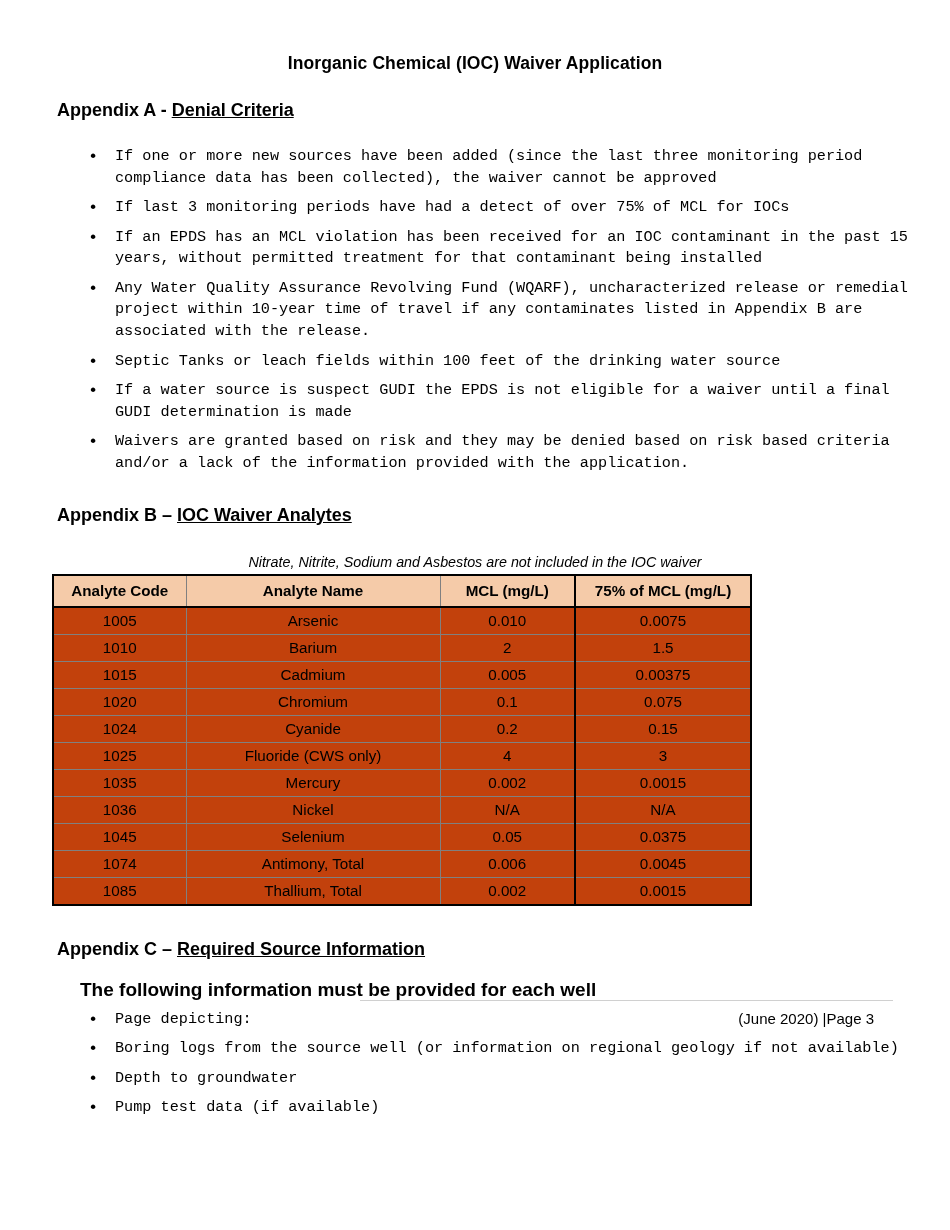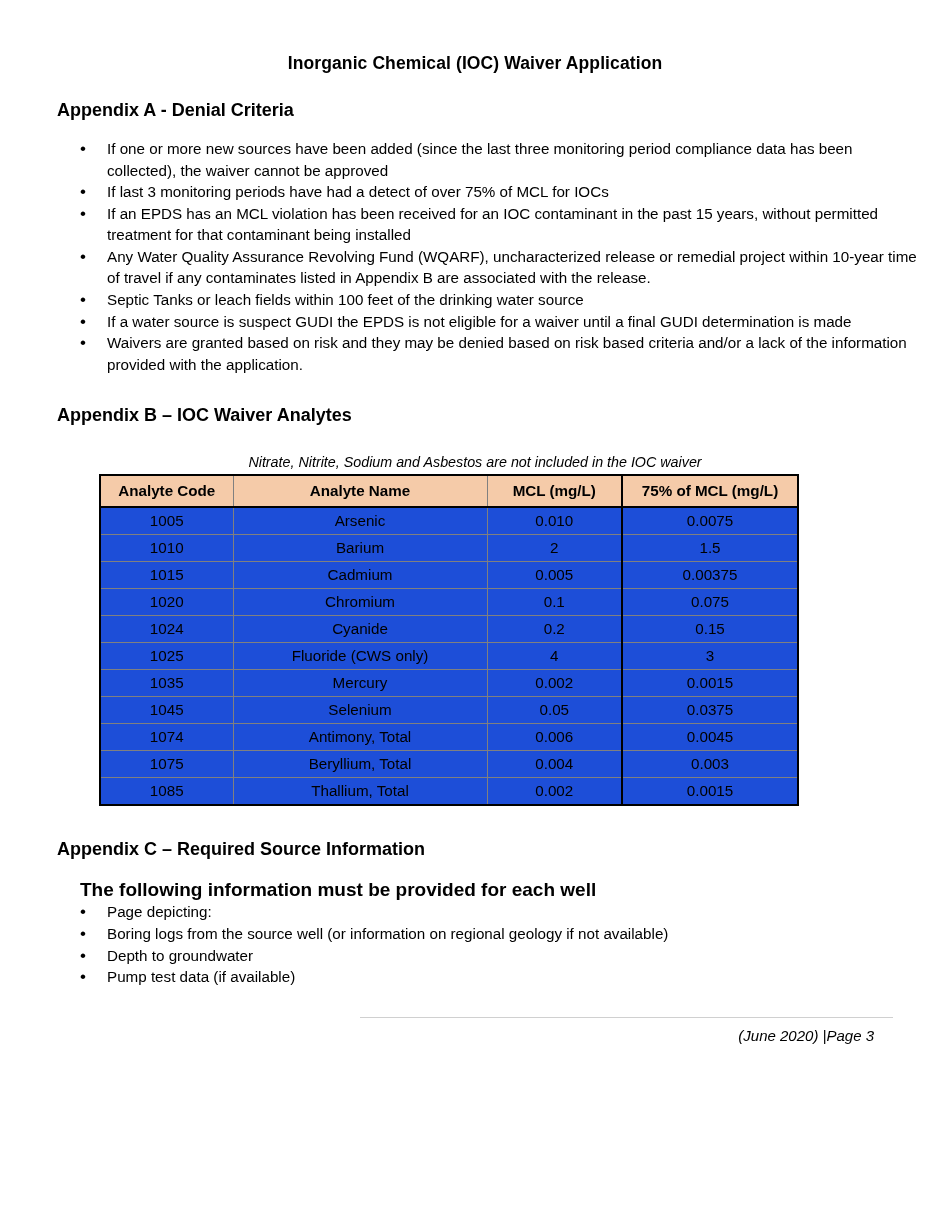--- a/index.html
+++ b/index.html
@@ -34,39 +34,40 @@
   }
 
   
   .appendix-heading {
     font-size: 18px;
     font-weight: bold;
     margin: 0;
     padding-left: 57px;
   }
   .appendix-heading .plain { text-decoration: none; }
-  .appendix-heading .underl { }
+  .appendix-heading .underl { text-decoration: underline; }
 
   #appendix-a-heading { padding-top: 26px; }
   #appendix-b-heading { padding-top: 0; }
   #appendix-c-heading { padding-top: 0; }
 
   
   ul.bullets {
     list-style: none;
     margin: 0;
     padding: 0;
   }
   ul.bullets > li {
     position: relative;
     padding-left: 107px;
     padding-right: 28px;
     font-size: 15.2px;
     line-height: 1.42;
-    margin: 0;
+    margin: 8px;
+    font-family: Liberation Mono, monospace;
   }
   ul.bullets > li::before {
     content: "\2022";
     position: absolute;
     left: 80px;
     top: -1px;
     font-size: 17px;
     line-height: 1.42;
   }
 
@@ -100,21 +101,21 @@
     font-size: 14.3px;
     text-align: center;
     width: 698px;
     margin-left: 126px;
     padding-bottom: 4px;
   }
 
   
   .analyte-table {
     border-collapse: collapse;
-    margin-left: 99px;
+    margin-left: 52px;
     width: 698px;
     table-layout: fixed;
   }
   .analyte-table col.c-code { width: 133px; }
   .analyte-table col.c-name { width: 254px; }
   .analyte-table col.c-mcl  { width: 135px; }
   .analyte-table col.c-75   { width: 176px; }
 
   .analyte-table th,
   .analyte-table td {
@@ -128,21 +129,21 @@
   }
   .analyte-table thead th {
     background: #F5CBA9;
     font-weight: bold;
     padding-top: 6px;
     padding-bottom: 7px;
     border-top: 2px solid #000000;
     border-bottom: 2px solid #000000;
   }
   .analyte-table tbody td {
-    background: #1d4ed8;
+    background: #c2410c;
   }
   
   .analyte-table th:first-child,
   .analyte-table td:first-child { border-left: 2px solid #000000; }
   .analyte-table th:last-child,
   .analyte-table td:last-child  { border-right: 2px solid #000000; }
   .analyte-table th.v-heavy,
   .analyte-table td.v-heavy     { border-left: 2px solid #000000; }
   .analyte-table tbody tr:last-child td { border-bottom: 2px solid #000000; }
 
@@ -152,22 +153,21 @@
     font-weight: bold;
     padding-left: 80px;
     margin: 0;
   }
 
   
   .footer {
     position: absolute;
     left: 0;
     right: 0;
-    bottom: 46px;
-    font-style: italic;
+    bottom: 63px;
   }
   .footer-rule {
     border-top: 1px solid #D0D0D0;
     margin-left: 360px;
     margin-right: 57px;
   }
   .footer-text {
     text-align: right;
     font-size: 15px;
     padding-right: 76px;
@@ -256,36 +256,36 @@
           <td>4</td>
           <td class="v-heavy">3</td>
         </tr>
         <tr>
           <td>1035</td>
           <td>Mercury</td>
           <td>0.002</td>
           <td class="v-heavy">0.0015</td>
         </tr>
         <tr>
+          <td>1036</td>
+          <td>Nickel</td>
+          <td>N/A</td>
+          <td class="v-heavy">N/A</td>
+        </tr>
+        <tr>
           <td>1045</td>
           <td>Selenium</td>
           <td>0.05</td>
           <td class="v-heavy">0.0375</td>
         </tr>
         <tr>
           <td>1074</td>
           <td>Antimony, Total</td>
           <td>0.006</td>
           <td class="v-heavy">0.0045</td>
-        </tr>
-        <tr>
-          <td>1075</td>
-          <td>Beryllium, Total</td>
-          <td>0.004</td>
-          <td class="v-heavy">0.003</td>
         </tr>
         <tr>
           <td>1085</td>
           <td>Thallium, Total</td>
           <td>0.002</td>
           <td class="v-heavy">0.0015</td>
         </tr>
       </tbody>
   </table>
 

